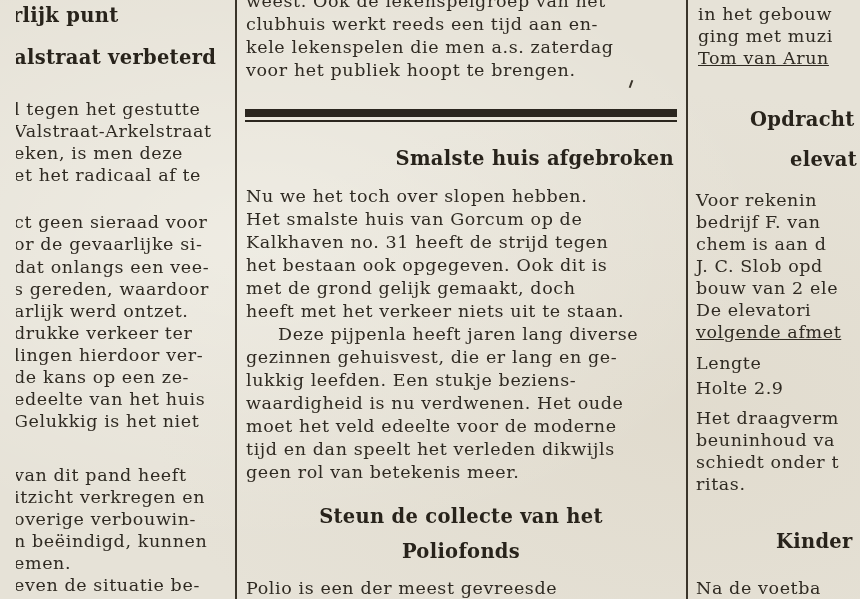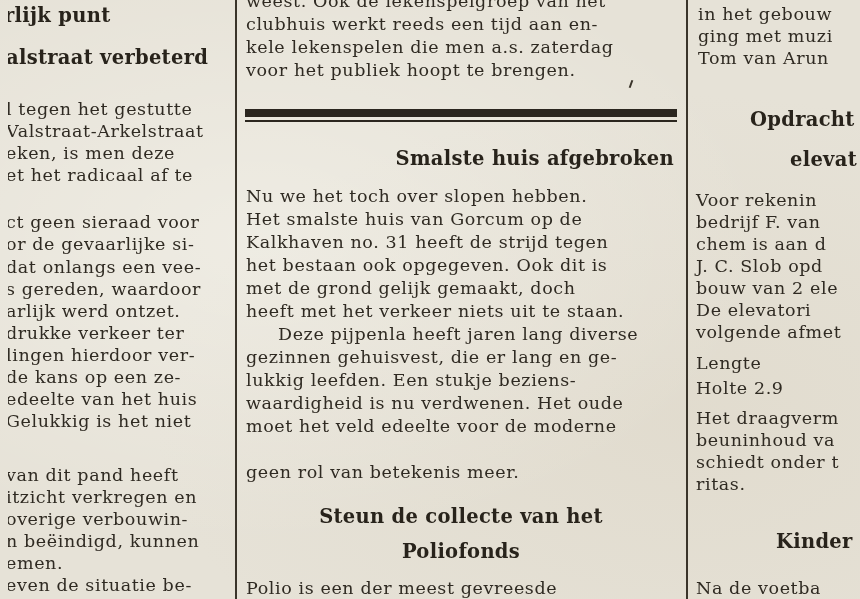--- a/index.html
+++ b/index.html
@@ -22,21 +22,21 @@
       radial-gradient(ellipse at 30% 40%, rgba(255,255,250,0.35), rgba(0,0,0,0) 60%),
       radial-gradient(ellipse at 80% 70%, rgba(210,200,180,0.25), rgba(0,0,0,0) 55%),
       #e6e2d7;
   }
   .col {
     position: absolute;
     top: 0;
     bottom: 0;
     overflow: hidden;
   }
-  .col-left { left: 8px; width: 248px; }
+  .col-left { left: 16px; width: 248px; }
   .col-mid { left: 238px; width: 446px; }
   .col-right { left: 690px; width: 170px; }
 
   .divider {
     position: absolute;
     top: 0;
     bottom: 0;
     width: 2px;
     background: #3a342a;
   }
@@ -132,49 +132,50 @@
     <div class="line" style="left:8px; top:209px;">Het  smalste  huis  van  Gorcum  op  de</div>
     <div class="line" style="left:8px; top:232px;">Kalkhaven  no.  31  heeft  de  strijd  tegen</div>
     <div class="line" style="left:8px; top:255px;">het  bestaan  ook  opgegeven.  Ook  dit  is</div>
     <div class="line" style="left:8px; top:278px;">met    de  grond    gelijk  gemaakt,    doch</div>
     <div class="line" style="left:8px; top:301px;">heeft  met  het  verkeer  niets  uit  te  staan.</div>
     <div class="line" style="left:8px; top:324px;margin-left:32px;">Deze  pijpenla  heeft  jaren  lang  diverse</div>
     <div class="line" style="left:8px; top:347px;">gezinnen  gehuisvest,  die  er  lang  en  ge-</div>
     <div class="line" style="left:8px; top:370px;">lukkig    leefden.    Een    stukje    beziens-</div>
     <div class="line" style="left:8px; top:393px;">waardigheid  is  nu  verdwenen.  Het  oude</div>
     <div class="line" style="left:8px; top:416px;">moet  het  veld  edeelte  voor  de  moderne</div>
+    <div class="line" style="left:8px; top:439px;">tijd  en  dan  speelt  het  verleden  dikwijls</div>
     <div class="line" style="left:8px; top:462px;">geen  rol  van  betekenis  meer.</div>
 
     <div class="head" style="left:0; width:446px; text-align:center; top:505px;">Steun de collecte van het</div>
     <div class="head" style="left:0; width:446px; text-align:center; top:540px;">Poliofonds</div>
 
     <div class="line" style="left:8px; top:578px;">  Polio    is    een    der  meest  gevreesde</div>
   </div>
 
   <div class="rule-thick"></div>
   <div class="rule-thin"></div>
   <div class="speck"></div>
 
   <div class="divider d2"></div>
 
   <div class="col col-right">
     <div class="line" style="left:8px; top:4px;">in  het  gebouw</div>
     <div class="line" style="left:8px; top:26px;">ging  met  muzi</div>
-    <div class="line" style="left:8px; top:48px;">Tom  van  Arun</div>
+    <div class="line" style="left:8px; top:48px;text-decoration:underline;">Tom  van  Arun</div>
 
     <div class="head" style="left:60px; top:108px;">Opdracht</div>
     <div class="head" style="left:100px; top:148px;">elevat</div>
 
     <div class="line" style="left:6px; top:190px;">   Voor  rekenin</div>
     <div class="line" style="left:6px; top:212px;">bedrijf  F.  van</div>
     <div class="line" style="left:6px; top:234px;">chem  is  aan  d</div>
     <div class="line" style="left:6px; top:256px;">J.  C.  Slob  opd</div>
     <div class="line" style="left:6px; top:278px;">bouw  van  2  ele</div>
     <div class="line" style="left:6px; top:300px;">   De  elevatori</div>
-    <div class="line" style="left:6px; top:322px;">volgende  afmet</div>
+    <div class="line" style="left:6px; top:322px;text-decoration:underline;">volgende  afmet</div>
     <div class="line" style="left:6px; top:353px;">        Lengte</div>
     <div class="line" style="left:6px; top:378px;">        Holte  2.9</div>
     <div class="line" style="left:6px; top:408px;">Het  draagverm</div>
     <div class="line" style="left:6px; top:430px;">beuninhoud  va</div>
     <div class="line" style="left:6px; top:452px;">schiedt  onder  t</div>
     <div class="line" style="left:6px; top:474px;">ritas.</div>
 
     <div class="head" style="left:86px; top:530px;">Kinder</div>
     <div class="line" style="left:6px; top:578px;">   Na  de  voetba</div>
   </div>

